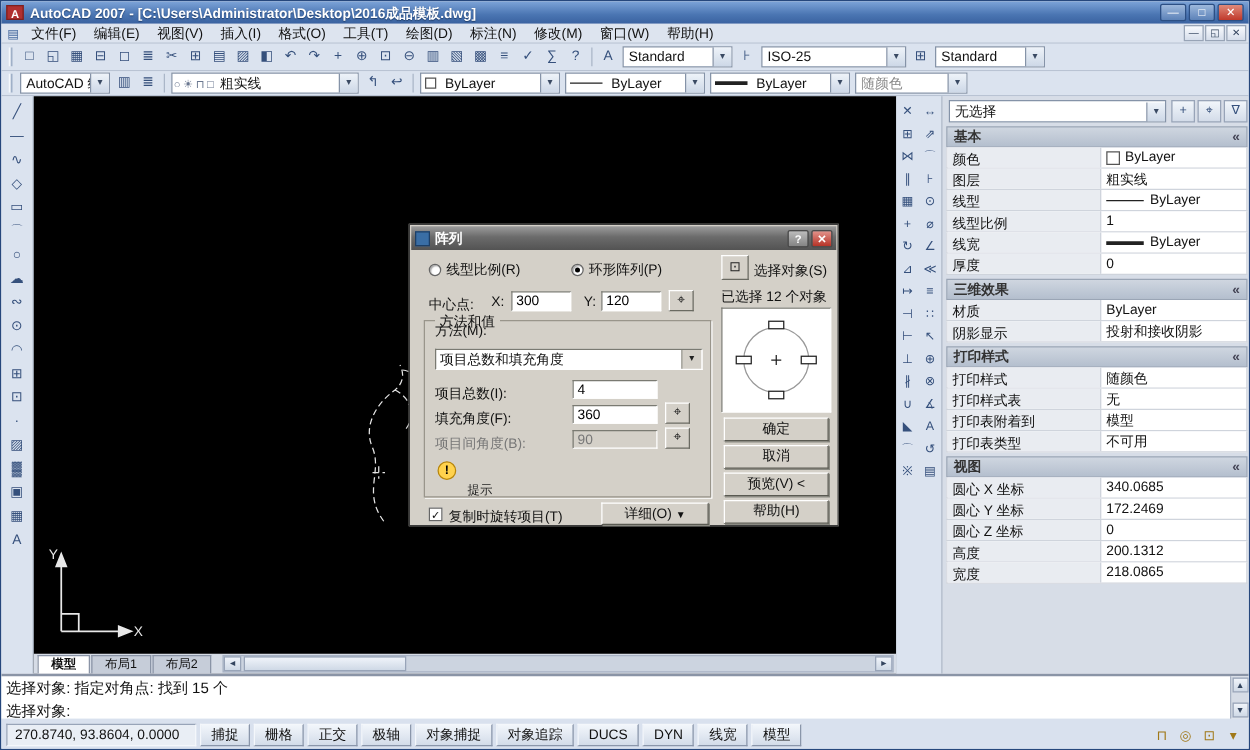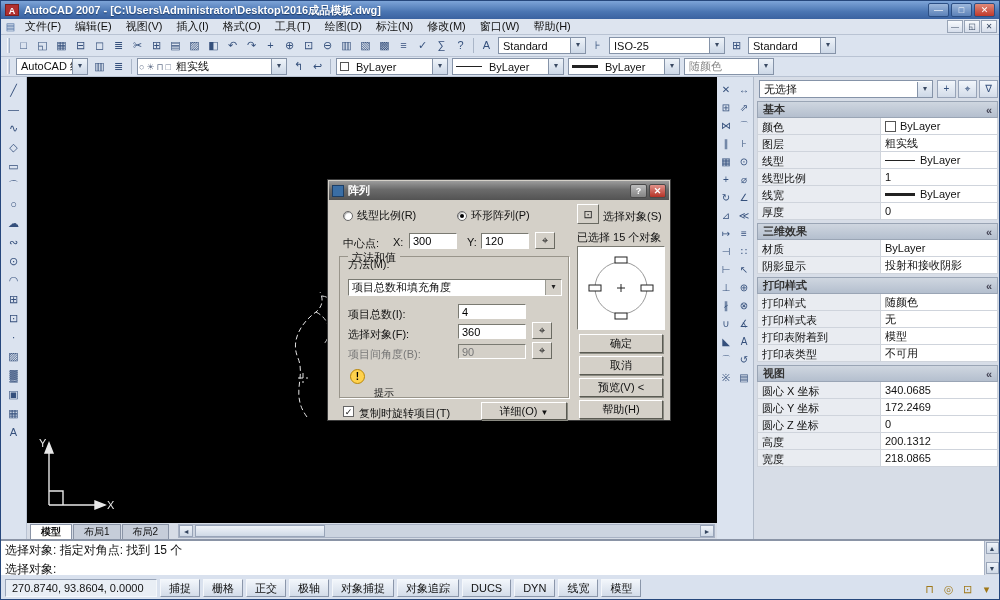--- a/index.html
+++ b/index.html
@@ -301,39 +301,39 @@
           <span class="radio" style="left:14px;top:8px">
             <span class="rdot"></span>
             <span>线型比例(R)</span>
           </span>
           <span class="radio" style="left:128px;top:8px">
             <span class="rdot on"></span>
             <span>环形阵列(P)</span>
           </span>
           <button class="pickbtn" style="left:248px;top:4px;width:22px;height:20px"><span>⊡</span></button>
           <span class="lbl" style="left:274px;top:9px">选择对象(S)</span>
-          <span class="lbl" style="left:248px;top:30px">已选择 15 个对象</span>
+          <span class="lbl" style="left:248px;top:30px">已选择 12 个对象</span>
 
           <span class="lbl" style="left:14px;top:36px">中心点:</span>
           <span class="lbl" style="left:64px;top:36px">X:</span>
           <input class="fld" style="left: 80px; top: 33px; width: 48px;" value="300">
           <span class="lbl" style="left:138px;top:36px">Y:</span>
           <input class="fld" style="left: 152px; top: 33px; width: 48px;" value="120">
           <button class="pickbtn" style="left:206px;top:32px"><span>⌖</span></button>
 
           <div class="grp">
             <span class="grp-legend">方法和值</span>
             <span class="lbl" style="left:8px;top:0">方法(M):</span>
             <span class="dcombo" style="left:8px;top:22px;width:214px">
               <span class="cval">项目总数和填充角度</span>
               <span class="carr">▾</span>
             </span>
             <span class="lbl" style="left:8px;top:50px">项目总数(I):</span>
             <input class="fld" style="left: 118px; top: 47px; width: 68px; height: 15px;" value="4">
-            <span class="lbl" style="left:8px;top:70px">选择对象(F):</span>
+            <span class="lbl" style="left:8px;top:70px">填充角度(F):</span>
             <input class="fld" style="left: 118px; top: 67px; width: 68px; height: 15px;" value="360">
             <button class="pickbtn" style="left:192px;top:65px"><span>⌖</span></button>
             <span class="lbl" style="left:8px;top:90px;color:#777">项目间角度(B):</span>
             <input class="fld dis" style="left: 118px; top: 87px; width: 68px; height: 15px;" value="90">
             <button class="pickbtn" style="left:192px;top:85px"><span>⌖</span></button>
             <span class="warn-icon" style="left:10px;top:112px">!</span>
             <span class="note" style="left:34px;top:130px">提示</span>
           </div>
 
           <span class="cbx" style="left:14px;top:206px"><span>✓</span></span>

